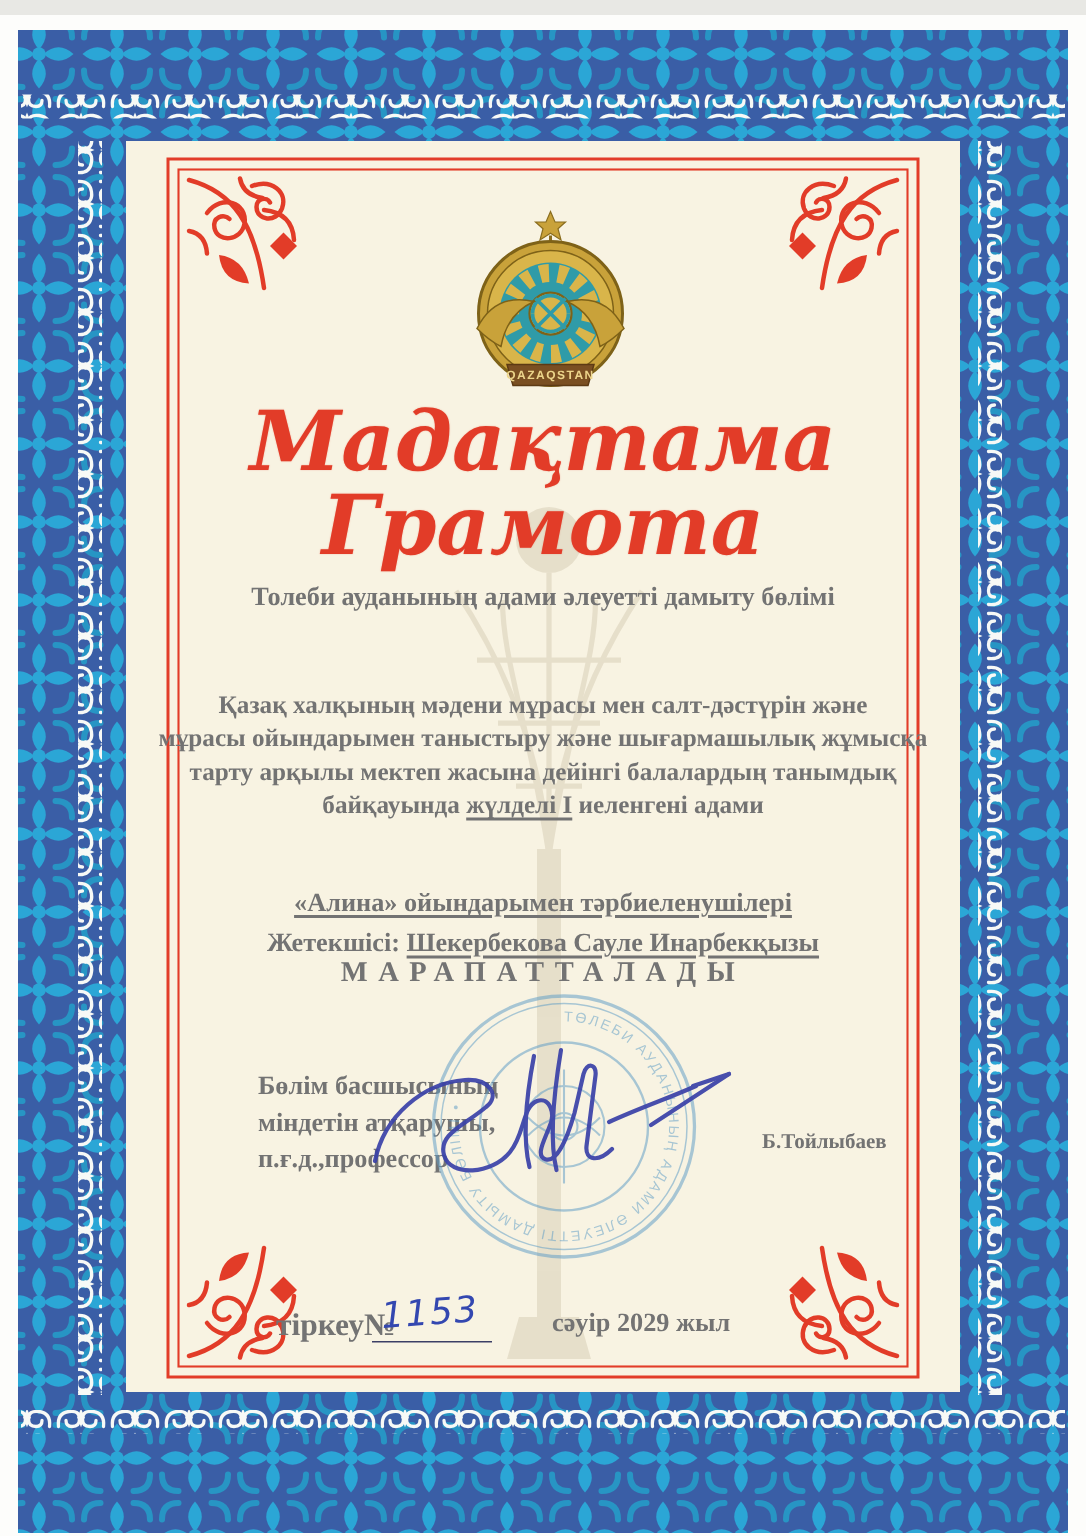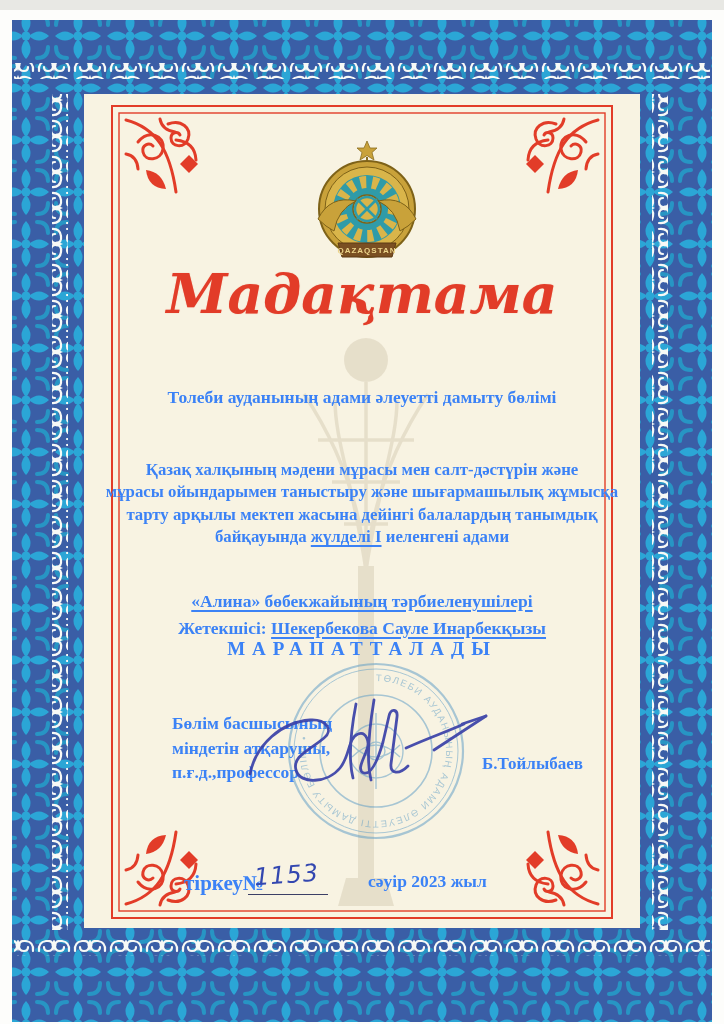--- a/index.html
+++ b/index.html
@@ -5,21 +5,21 @@
   html,body{margin:0;padding:0;background:#e8e8e4;}
   .page{
     position:relative;width:724px;height:1024px;margin:10px auto;
     background:#fdfdfb;overflow:hidden;
     font-family:"Liberation Serif", serif;
   }
   .layer{position:absolute;left:0;top:0;width:724px;height:1024px;}
   .no-pe{pointer-events:none;}
 
   
-  .txt{position:absolute;color:#3b82f6;font-weight:700;}
+  .txt{position:absolute;color:#737373;font-weight:700;}
   .center{left:92px;width:540px;text-align:center;}
 
   .title{
     left:0;width:724px;text-align:center;
     font-family:"DejaVu Serif", serif;font-style:italic;font-weight:700;
     font-size:55px;line-height:1;color:#e23c28;
     text-shadow:0 0 1px rgba(226,60,40,.4);
   }
   .title-kk{top:256px;}
   .title-ru{top:312px;}
@@ -27,21 +27,21 @@
   .issuer{top:377px;font-size:17.5px;}
 
   .body-lines{top:449px;font-size:16.8px;line-height:22.4px;}
   .uline{text-decoration:underline;text-underline-offset:3px;text-decoration-thickness:1.6px;}
 
   .recipient{top:581px;font-size:17.5px;}
   .supervisor{top:608px;font-size:17.5px;}
   .award{top:628px;font-size:19px;letter-spacing:7px;}
 
   .pos-block{left:172px;top:701px;font-size:17.5px;line-height:24.5px;text-align:left;}
-  .signer-name{left:482px;top:744px;font-size:17px;}
+  .signer-name{left:508px;top:744px;font-size:14px;}
 
   .reg-label{left:184px;top:861px;font-size:21px;}
   .reg-number{
     left:254px;top:851px;font-size:24px;color:#3347b0;
     font-family:"DejaVu Sans", sans-serif;font-style:italic;font-weight:400;
     transform:rotate(-4deg);letter-spacing:1px;
   }
   .reg-line{position:absolute;left:248px;top:884px;width:80px;height:0;border-bottom:1.6px solid #3c3f66;}
   .date{left:368px;top:861px;font-size:17.5px;}
 
@@ -153,51 +153,52 @@
         <line x1="69" y1="60" x2="49" y2="80"></line>
       </g>
       <path d="M10,80 Q22,56 48,62 Q30,70 26,92 Q18,88 10,80 z" fill="#c9a23a" stroke="#7e6218" stroke-width="1"></path>
       <path d="M108,80 Q96,56 70,62 Q88,70 92,92 Q100,88 108,80 z" fill="#c9a23a" stroke="#7e6218" stroke-width="1"></path>
       <path d="M30,104 L88,104 L84,118 L34,118 z" fill="#7a4f22" stroke="#5d3a14" stroke-width="1"></path>
       <text x="59" y="113.5" text-anchor="middle" font-family="Liberation Sans, sans-serif" font-size="8" font-weight="bold" fill="#ecd48a" letter-spacing="1">QAZAQSTAN</text>
     </svg>
   </div>
 
   <div class="txt title title-kk">Мадақтама</div>
+  <div class="txt title title-ru">Грамота</div>
 
   <div class="txt center issuer">Толеби ауданының адами әлеуетті дамыту бөлімі</div>
 
   <div class="txt center body-lines">
     <div>Қазақ халқының мәдени мұрасы мен салт-дәстүрін және</div>
     <div>мұрасы ойындарымен таныстыру және шығармашылық жұмысқа</div>
     <div>тарту арқылы мектеп жасына дейінгі балалардың танымдық</div>
     <div><span>байқауында </span><span class="uline">жүлделі I</span><span> иеленгені адами</span></div>
   </div>
 
   <div class="txt center recipient">
-    <span class="uline">«Алина» бөбекжайының тәрбиеленушілері</span>
+    <span class="uline">«Алина» ойындарымен тәрбиеленушілері</span>
   </div>
 
   <div class="txt center supervisor">
     <span>Жетекшісі: </span><span class="uline">Шекербекова Сауле Инарбекқызы</span>
   </div>
 
   <div class="txt center award">МАРАПАТТАЛАДЫ</div>
 
   <div class="txt pos-block">
     <div>Бөлім басшысының</div>
     <div>міндетін атқарушы,</div>
     <div>п.ғ.д.,профессор</div>
   </div>
   <div class="txt signer-name">Б.Тойлыбаев</div>
 
   <div class="txt reg-label">тіркеу№</div>
   <div class="txt reg-number">1153</div>
   <div class="reg-line"></div>
-  <div class="txt date">сәуір 2023 жыл</div>
+  <div class="txt date">сәуір 2029 жыл</div>
 
   <div class="stamp-wrap no-pe">
     <svg viewBox="0 0 192 192" width="192" height="192" xmlns="http://www.w3.org/2000/svg">
       <defs>
         <path id="stampRing" d="M96,26 A70,70 0 1 1 95.99,26"></path>
       </defs>
       <g stroke="#5e9dc6" fill="none">
         <circle cx="96" cy="96" r="87" stroke-width="2.2"></circle>
         <circle cx="96" cy="96" r="82" stroke-width="1"></circle>
         <circle cx="96" cy="96" r="56" stroke-width="1.6"></circle>

